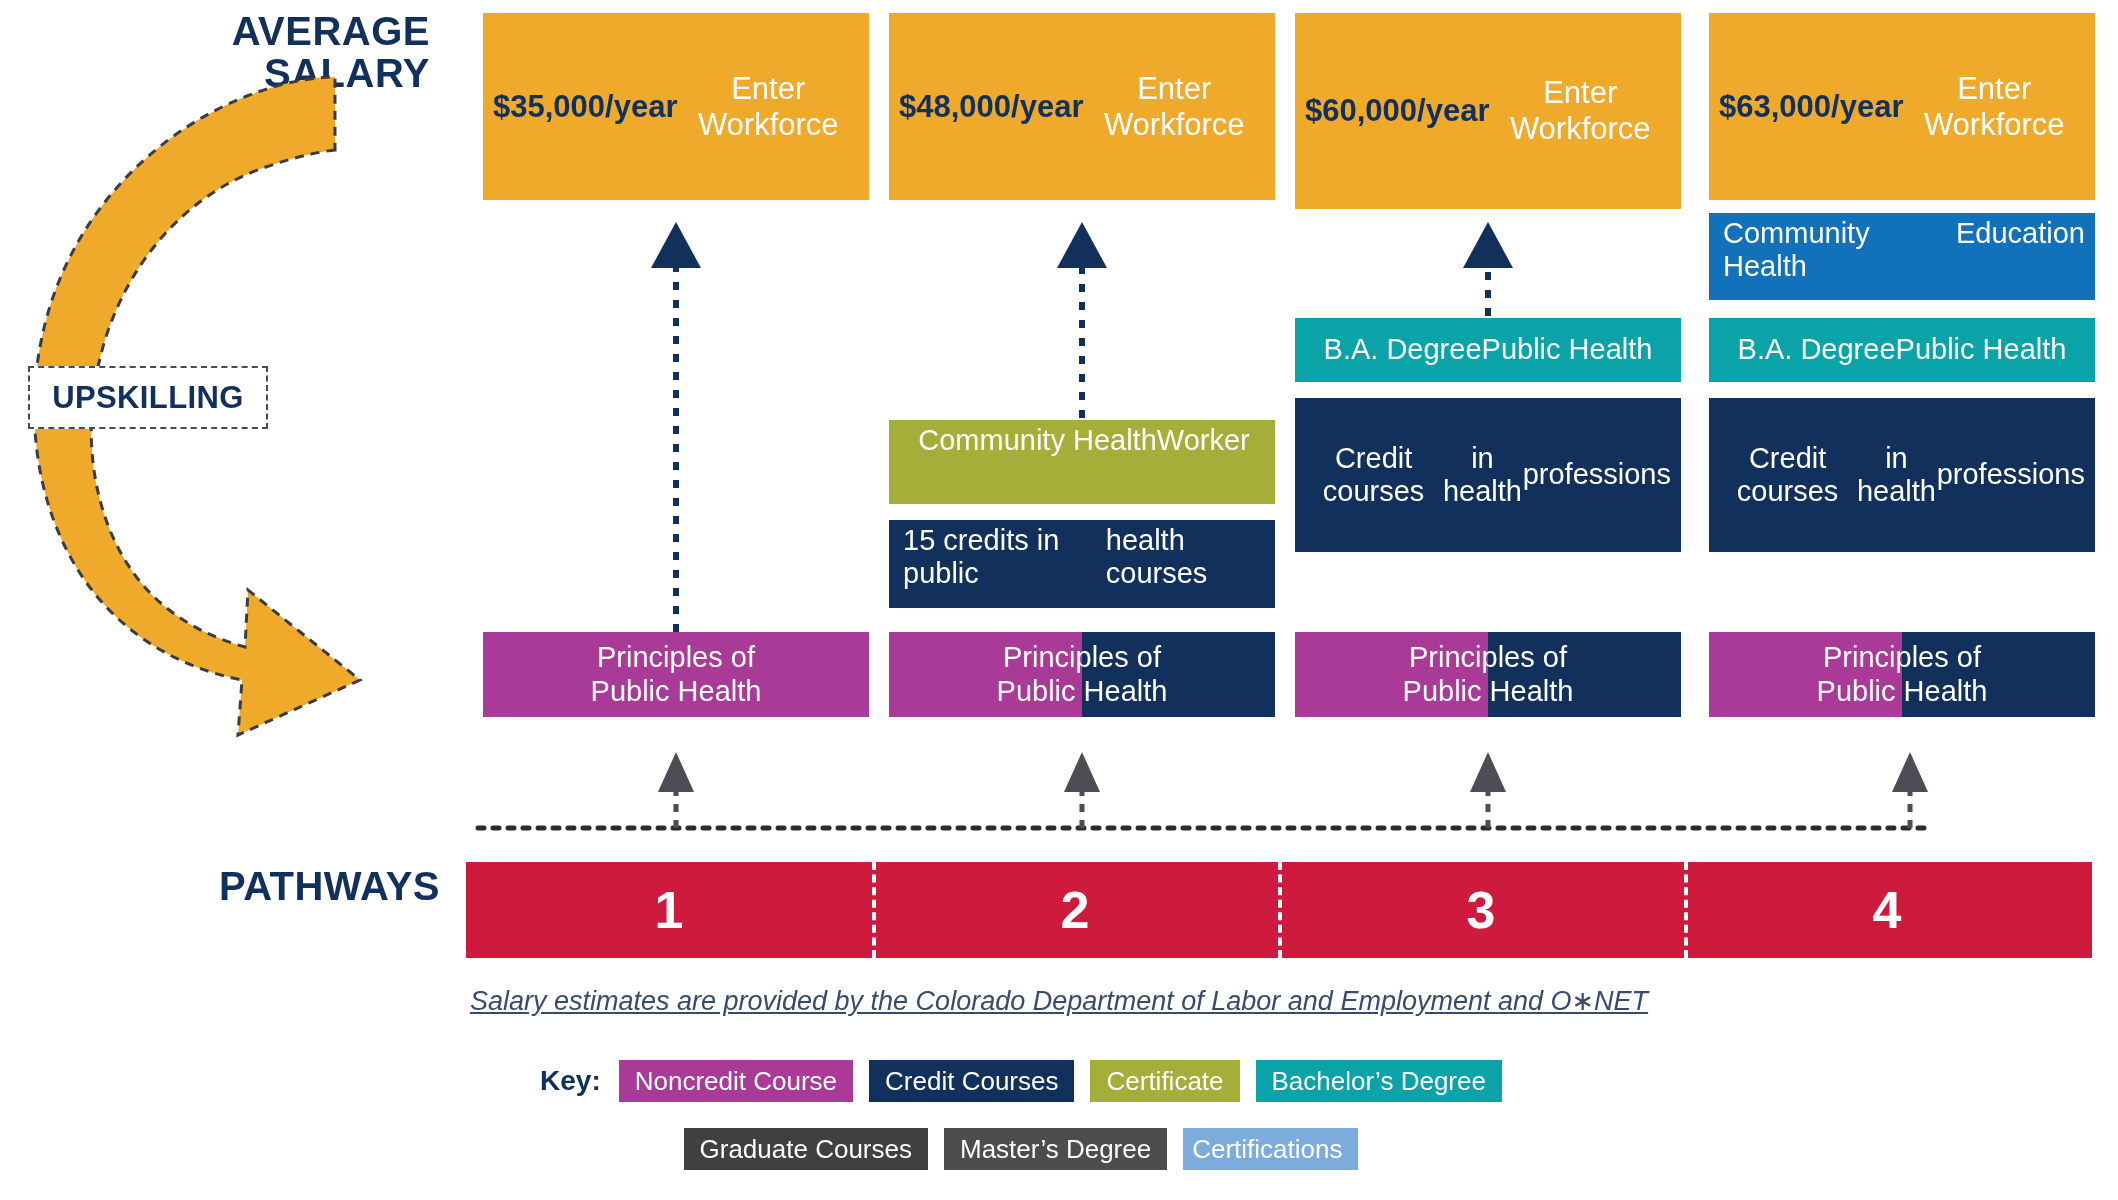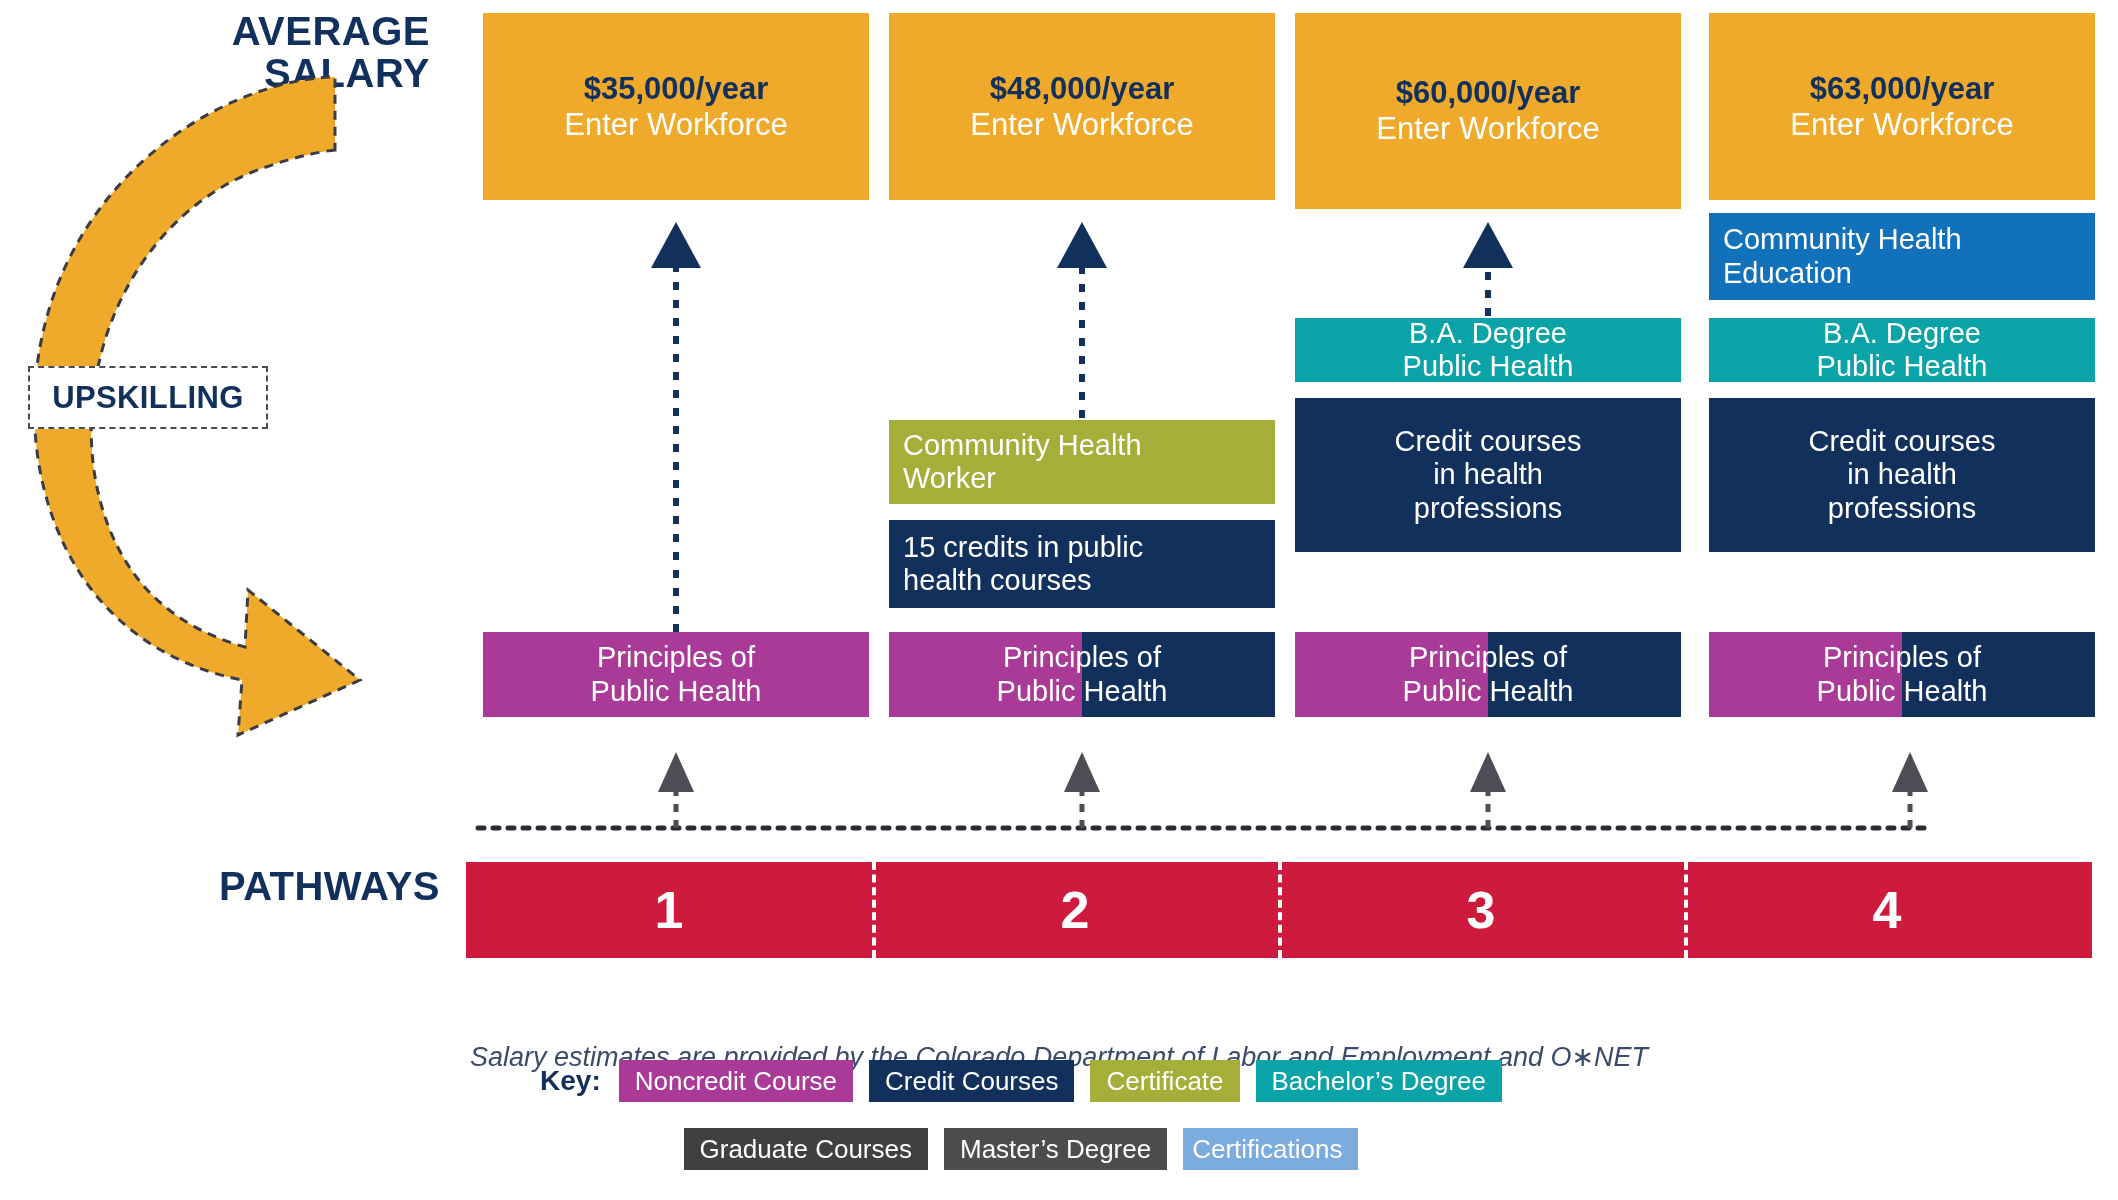--- a/index.html
+++ b/index.html
@@ -16,21 +16,21 @@
 
   #upskilling-box{left:28px;top:366px;width:240px;height:63px;
       border:2.5px dashed #4a4a52;background:#fff;display:flex;align-items:center;justify-content:center;z-index:6;}
   #upskilling-box span{color:#12305c;font-size:31px;font-weight:700;letter-spacing:.4px;}
 
   
   #upskill-arrow{left:0px;top:55px;width:430px;height:570px;z-index:2;}
 
   
   .col{position:absolute;top:0;width:386px;}
-  .card{position:absolute;box-sizing:border-box;display:flex;flex-direction:column;
+  .card{position:absolute;box-sizing:border-box;display:flex;flex-direction:row;
         align-items:center;justify-content:center;text-align:center;color:#ffffff;
         font-size:29px;line-height:1.15;padding:4px 10px;}
   .card.left-align{align-items:flex-start;text-align:left;padding-left:14px;}
 
   .c-orange{background:#efa92b;}
   .c-navy{background:#12305c;}
   .c-purple{background:#aa3a97;}
   .c-green{background:#a5ae38;}
   .c-teal{background:#0aa3a8;}
   .c-blue{background:#1171ba;}
@@ -45,22 +45,22 @@
      display:flex;align-items:center;justify-content:center;text-align:center;
      color:#fff;font-size:29px;line-height:1.15;}
 
   
   #pathbar{left:466px;top:862px;width:1626px;height:96px;background:#ce1a3c;}
   .path-num{position:absolute;top:0;height:96px;width:406px;display:flex;align-items:center;
       justify-content:center;color:#fff;font-size:52px;font-weight:700;}
   .path-div{position:absolute;top:0;height:96px;width:0;border-left:4px dashed #ffffff;}
 
   
-  #footnote{left:0;top:1041px;width:2118px;text-align:center;color:#3a4a6b;
-      font-style:italic;font-size:27px;}
+  #footnote{left:0;top:985px;width:2118px;text-align:center;color:#3a4a6b;
+      font-style:italic;font-size:27px;text-decoration:underline;}
 
   
   #key{position:absolute;left:0;top:1060px;width:2118px;}
   #key-row1,#key-row2{position:absolute;left:0;width:2042px;display:flex;justify-content:center;align-items:center;gap:16px;}
   #key-row1{top:0;}
   #key-row2{top:68px;}
   #key-label{color:#12305c;font-size:28px;font-weight:700;margin-right:2px;}
   .key-chip{height:42px;display:flex;align-items:center;justify-content:center;
       color:#fff;font-size:26px;padding:0 16px;white-space:nowrap;}
   .c-gray{background:#404040;}

